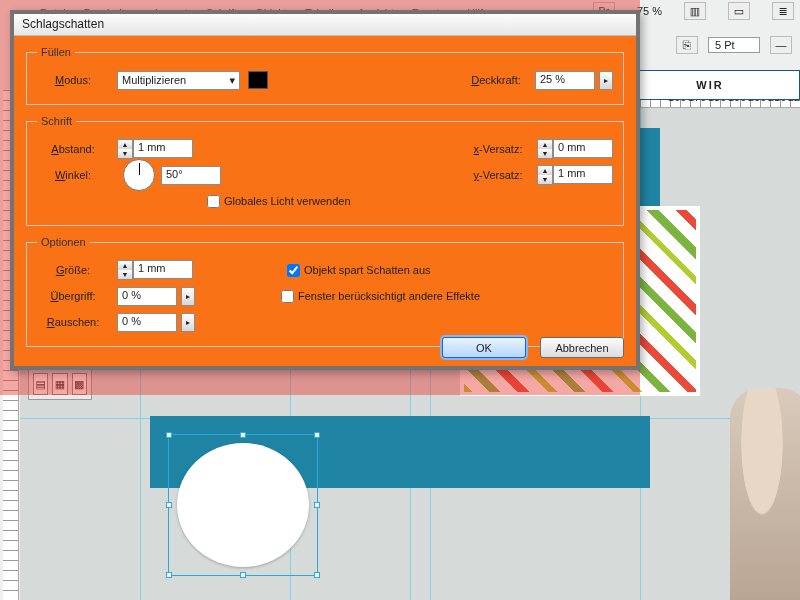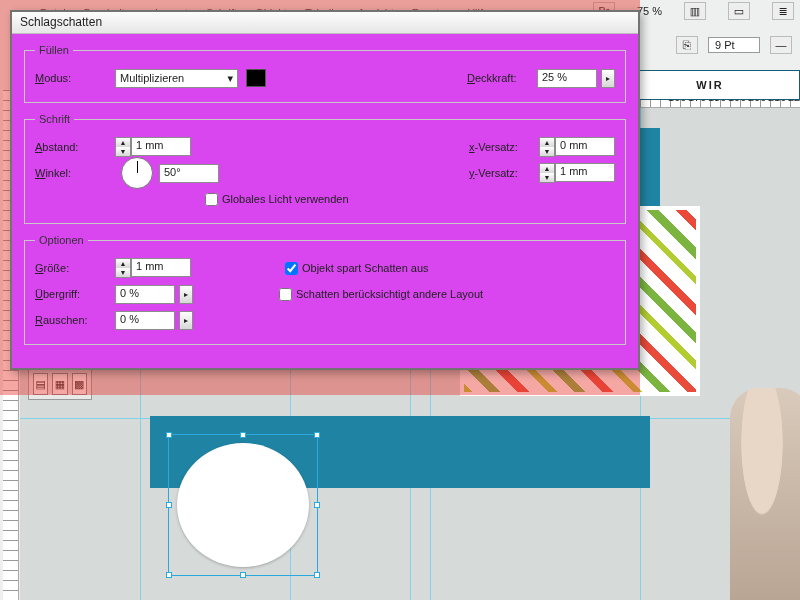--- a/index.html
+++ b/index.html
@@ -30,26 +30,26 @@
   .tool-panel { position:absolute; top:290px; left:28px; width:64px; background:#e9e9e9; border:1px solid #999; padding:4px; display:flex; flex-direction:column; gap:4px;}
   .tool-row{ display:flex; gap:4px;}
   .tool-row .btn{ width:22px; height:22px; background:#fff; border:1px solid #888; display:flex; align-items:center; justify-content:center;}
   .sel-circle{ position:absolute; top:326px; left:148px; width:150px; height:142px; border:1px solid #2aa9e0;}
   .sel-circle .circ{position:absolute; inset:8px; border-radius:50%; background:#fff; box-shadow:0 1px 3px rgba(0,0,0,.25);}
   .handle{position:absolute; width:6px; height:6px; background:#fff; border:1px solid #2aa9e0;}
   .h-nw{top:-3px; left:-3px}.h-n{top:-3px; left:calc(50% - 3px)}.h-ne{top:-3px; right:-3px}
   .h-w{top:calc(50% - 3px); left:-3px}.h-e{top:calc(50% - 3px); right:-3px}
   .h-sw{bottom:-3px; left:-3px}.h-s{bottom:-3px; left:calc(50% - 3px)}.h-se{bottom:-3px; right:-3px}
   
-  .dialog { position:absolute; top:10px; left:10px; width:630px; height:360px; background:#d946ef; border:2px solid #737373; box-shadow:3px 3px 8px rgba(0,0,0,.3); }
+  .dialog { position:absolute; top:10px; left:10px; width:630px; height:360px; background:#f97316; border:4px solid #737373; box-shadow:3px 3px 8px rgba(0,0,0,.3); }
   .titlebar { height:22px; background:linear-gradient(#fdfdfd,#e6e6e6); border-bottom:1px solid #bcbcbc; padding:3px 8px; font-size:12px;}
   fieldset{ border:1px solid #c8c8c8; margin:10px 12px 0 12px; padding:8px 10px 10px 10px;}
   legend{ padding:0 4px; color:#333;}
   .row{ display:flex; align-items:center; height:24px; margin:2px 0;}
-  .lbl{ width:80px; text-align:left; padding-right:8px;}
+  .lbl{ width:80px; text-align:center; padding-right:8px;}
   .lbl u{text-decoration:underline;}
   .stepper{ display:flex; align-items:flex-start;}
   .arrows{ display:flex; flex-direction:column; border:1px solid #8c8c8c; background:#eee;}
   .arrows button{ width:14px; height:9px; font-size:7px; border:none; background:linear-gradient(#fff,#d7d7d7); line-height:7px;}
   .txt{ width:60px; height:19px; border:1px solid #8c8c8c; background:#fff; padding:1px 4px;}
   .combo{ width:123px; height:19px; border:1px solid #8c8c8c; background:#fff; padding:1px 4px; display:flex; justify-content:space-between; align-items:center;}
   .swatch{width:20px; height:18px; background:#000; border:1px solid #555; margin-left:8px;}
   .right-col{margin-left:auto; display:flex; align-items:center;}
   .angle-dial{width:32px; height:32px; border:1px solid #777; border-radius:50%; margin:0 6px; position:relative; background:#fff;}
   .angle-dial::after{content:""; position:absolute; left:50%; top:3px; width:1px; height:12px; background:#000;}
@@ -86,21 +86,21 @@
   <div class="icon-btn">
       <span>Br</span>
     </div>
   <span>75 %</span>
   <div class="icon-btn">▥</div>
   <div class="icon-btn">▭</div>
   <div class="icon-btn">≣</div>
 </div>
 <div class="toolbar2">
   <div class="icon-btn">⎘</div>
-  <div class="field">9 Pt</div>
+  <div class="field">5 Pt</div>
   <div class="icon-btn">—</div>
 </div>
 
 <div class="ruler-v"></div>
 <div class="ruler-h">
   <span style="left:648px">160</span>
   <span style="left:668px">170</span>
   <span style="left:688px">180</span>
   <span style="left:708px">190</span>
   <span style="left:728px">200</span>
@@ -245,23 +245,27 @@
           <input type="checkbox" checked="" style="">
           <span>Objekt spart Schatten aus</span>
         </label>
     </div>
     <div class="row">
       <div class="lbl"><u>Ü</u><span>bergriff:</span></div>
       <div class="txt">0 %</div>
       <button class="overgrip-arrow">▸</button>
       <label class="chk" style="margin-left:40px">
           <input type="checkbox" style="">
-          <span>Schatten berücksichtigt andere Layout</span>
+          <span>Fenster berücksichtigt andere Effekte</span>
         </label>
     </div>
     <div class="row">
       <div class="lbl"><u>R</u><span>auschen:</span></div>
       <div class="txt">0 %</div>
       <button class="overgrip-arrow">▸</button>
     </div>
   </fieldset>
 
+  <div class="dlg-btns">
+    <button class="ok">OK</button>
+    <button>Abbrechen</button>
+  </div>
 </div>
 
 </body></html>

